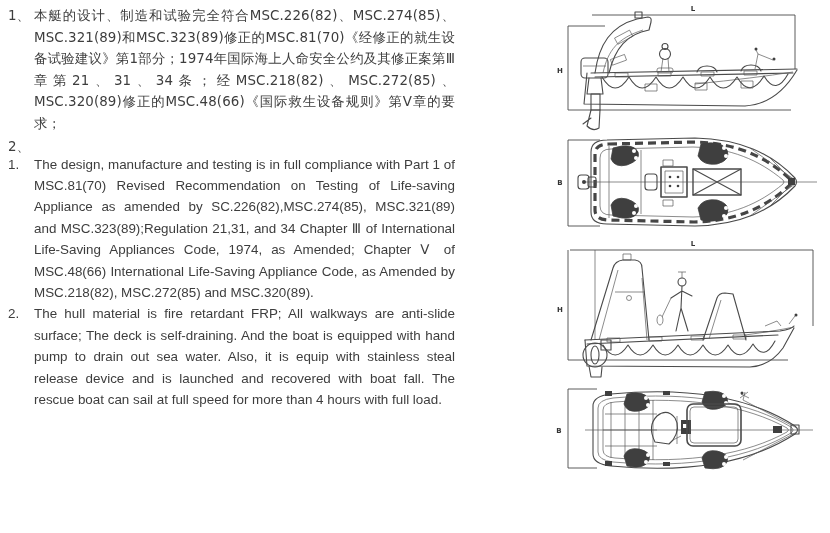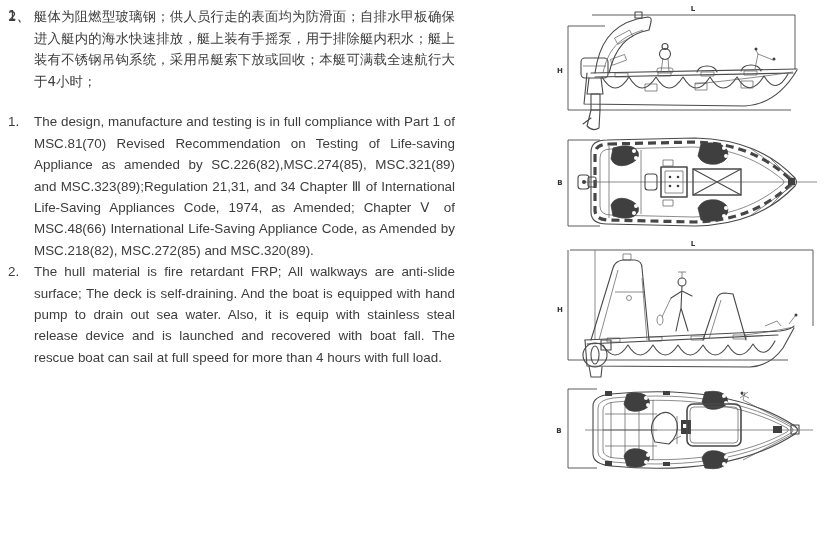--- a/index.html
+++ b/index.html
@@ -26,25 +26,25 @@
 </style>
 </head>
 <body>
 
 <div class="page">
 
   <div class="text-col">
 
     <div class="list-item cn">
       <span class="num">1、</span>
+      <span>本艇的设计、制造和试验完全符合MSC.226(82)、MSC.274(85)、MSC.321(89)和MSC.323(89)修正的MSC.81(70)《经修正的就生设备试验建议》第1部分；1974年国际海上人命安全公约及其修正案第Ⅲ章第21、31、34条；经MSC.218(82)、MSC.272(85)、MSC.320(89)修正的MSC.48(66)《国际救生设备规则》第Ⅴ章的要求；</span>
     </div>
 
     <div class="list-item cn">
       <span class="num">2、</span>
-      <span>艇体为阻燃型玻璃钢；供人员行走的表面均为防滑面；自排水甲板确保进入艇内的海水快速排放，艇上装有手摇泵，用于排除艇内积水；艇上装有不锈钢吊钩系统，采用吊艇索下放或回收；本艇可满载全速航行大于4小时；</span>
     </div>
 
     <div class="list-item en en-gap">
       <span class="num">1.</span>
       <span>The design, manufacture and testing is in full compliance with Part 1 of MSC.81(70) Revised Recommendation on Testing of Life-saving Appliance as amended by SC.226(82),MSC.274(85), MSC.321(89) and MSC.323(89);Regulation 21,31, and 34 Chapter Ⅲ of International Life-Saving Appliances Code, 1974, as Amended; Chapter Ⅴ of MSC.48(66) International Life-Saving Appliance Code, as Amended by MSC.218(82), MSC.272(85) and MSC.320(89).</span>
     </div>
 
     <div class="list-item en">
       <span class="num">2.</span>
       <span>The hull material is fire retardant FRP; All walkways are anti-slide surface; The deck is self-draining. And the boat is equipped with hand pump to drain out sea water. Also, it is equip with stainless steal release device and is launched and recovered with boat fall. The rescue boat can sail at full speed for more than 4 hours with full load.</span>

